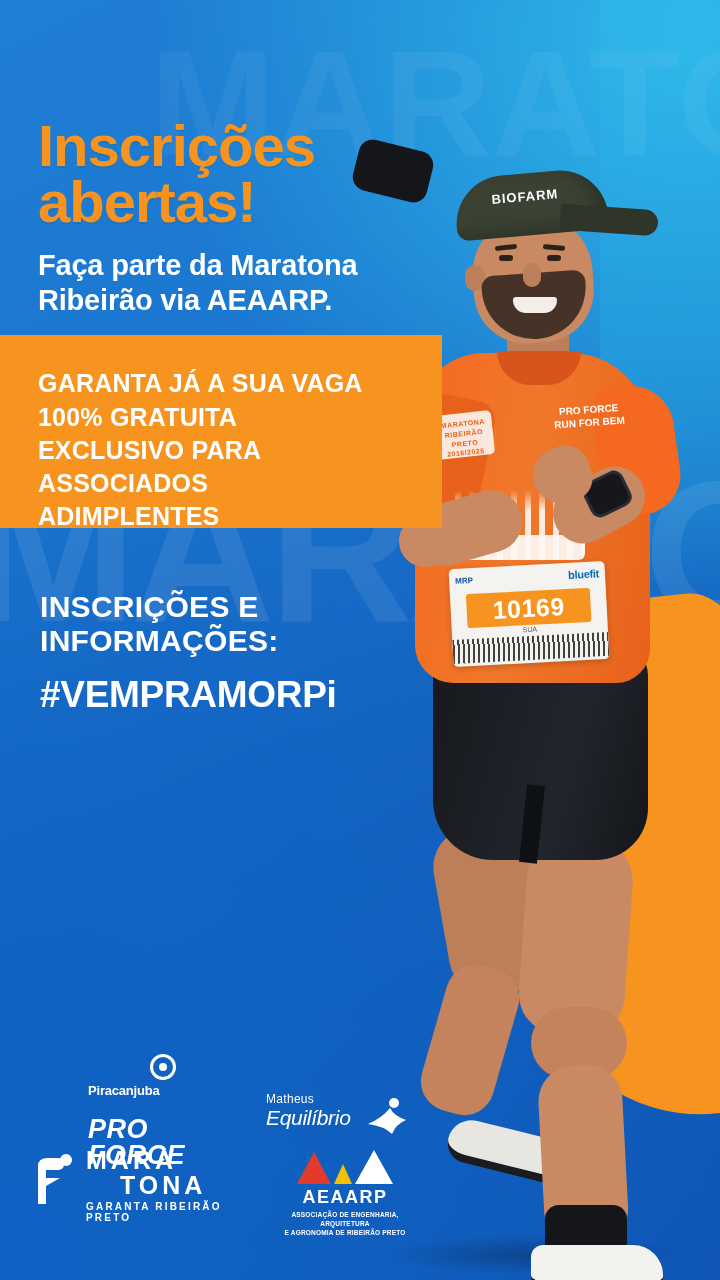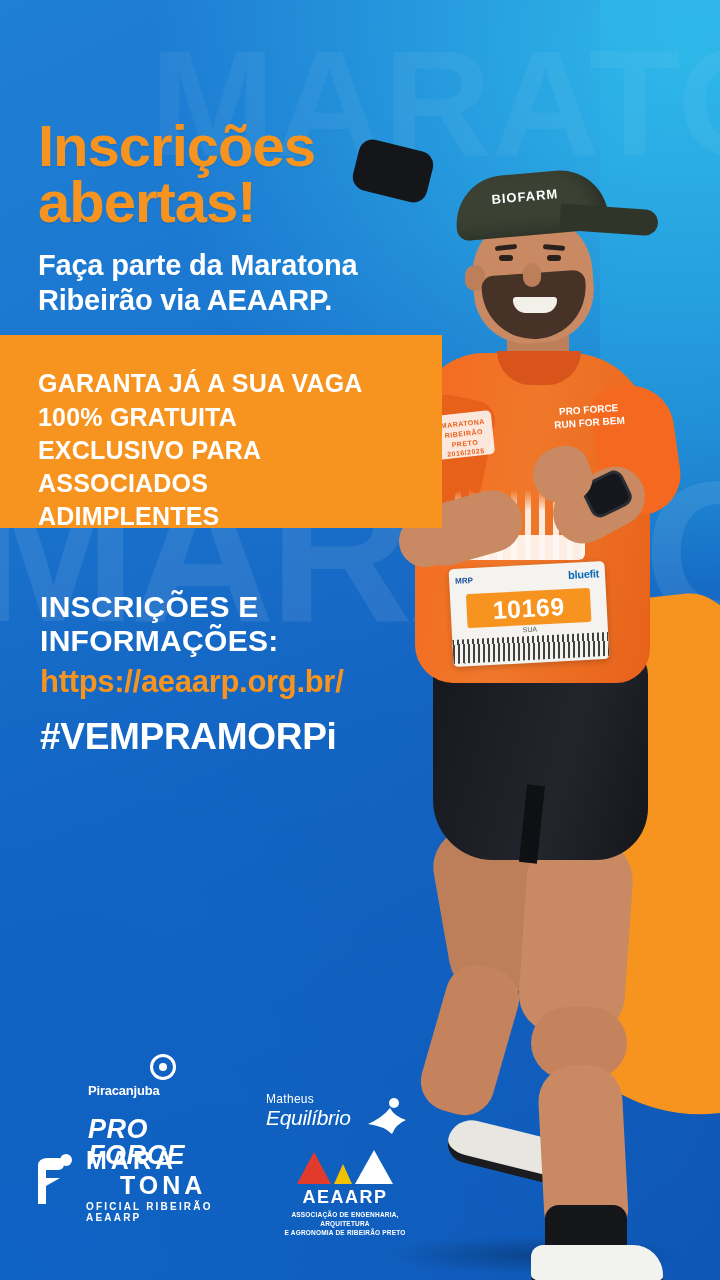--- a/index.html
+++ b/index.html
@@ -442,42 +442,41 @@
     <div class="band-text">GARANTA JÁ A SUA VAGA
 100% GRATUITA
 EXCLUSIVO PARA
 ASSOCIADOS
 ADIMPLENTES</div>
   </div>
 
   <div class="info">
     <div class="info-label">INSCRIÇÕES E
 INFORMAÇÕES:</div>
-    <div class="info-url">https://aeaarp.org.br/</div>
     <div class="hashtag">#VEMPRAMORPi</div>
   </div>
 
   <div class="logos">
 
     <div class="proforce">
       <div class="pira-mark"></div>
       <div class="pira-name">Piracanjuba</div>
       <div class="proforce-word" style="white-space:pre-line;">PRO
 FORCE</div>
     </div>
 
     <div class="maratona">
       <svg class="mar-icon" viewBox="0 0 48 54">
         <circle cx="36" cy="8" r="6" fill="#ffffff"></circle>
         <path d="M8 52 L8 14 Q8 6 18 6 L28 6 Q34 6 34 12 Q34 18 27 18 L16 18 L16 26 L30 26 L16 34 L16 52 Z" fill="#ffffff"></path>
       </svg>
       <div class="mar-words">
         <div class="mar-l1">MARA</div>
         <div class="mar-l2">TONA</div>
-        <div class="mar-l3">OFICIAL  RIBEIRÃO AEAARP</div>
+        <div class="mar-l3">GARANTA  RIBEIRÃO PRETO</div>
       </div>
     </div>
 
     <div class="aeaarp">
       <div class="aea-mark">
         <div class="aea-tri aea-red"></div>
         <div class="aea-tri aea-yel"></div>
         <div class="aea-tri aea-wht"></div>
       </div>
       <div class="aea-name">AEAARP</div>

